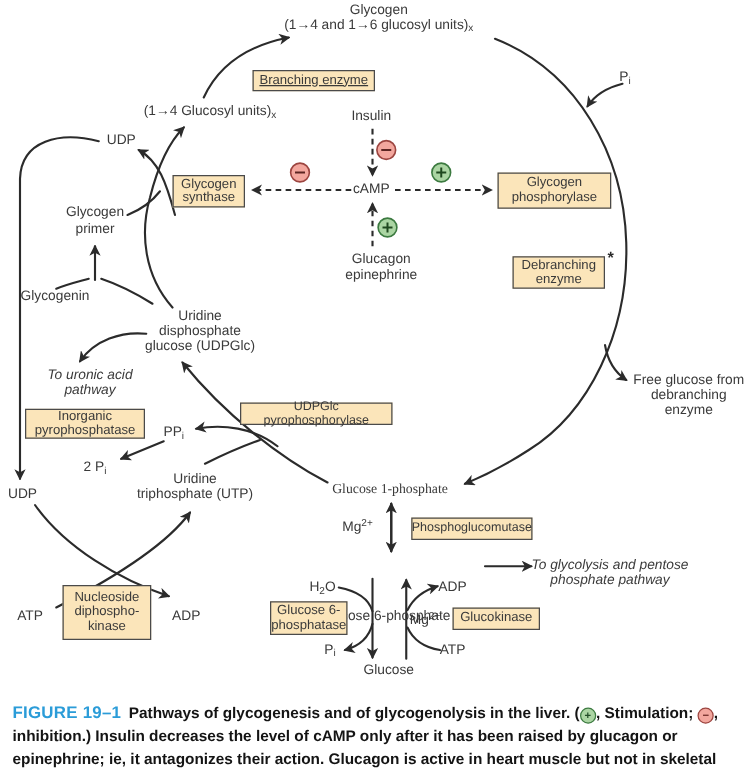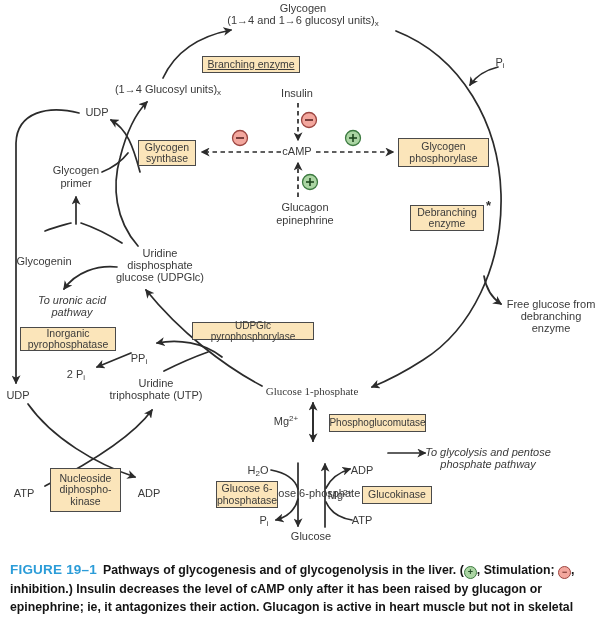--- a/index.html
+++ b/index.html
@@ -110,37 +110,37 @@
   <div class="lbl" style="left:97px;top:106px;"><span>UDP</span></div>
   <div class="lbl" style="left:297px;top:145px;"><span>cAMP</span></div>
   <div class="lbl" style="left:305px;top:201px;">
     <div class="line">Glucagon</div>
     <div class="line">epinephrine</div>
   </div>
   <div class="lbl" style="left:76px;top:164px;">
     <div class="line">Glycogen</div>
     <div class="line">primer</div>
   </div>
-  <div class="lbl" style="left:44px;top:231px;margin-top:24px;"><span>Glycogenin</span></div>
+  <div class="lbl" style="left:44px;top:231px;"><span>Glycogenin</span></div>
   <div class="lbl" style="left:500px;top:56px;"><span>P</span><sub>i</sub></div>
   <div class="lbl lh12" style="left:551px;top:298px;">
     <div class="line">Free glucose from</div>
     <div class="line">debranching</div>
     <div class="line">enzyme</div>
   </div>
   <div class="lbl lh12" style="left:160px;top:247px;">
     <div class="line">Uridine</div>
     <div class="line">disphosphate</div>
     <div class="line">glucose (UDPGlc)</div>
   </div>
   <div class="lbl lh12 italic" style="left:72px;top:294px;">
     <div class="line">To uronic acid</div>
     <div class="line">pathway</div>
   </div>
-  <div class="lbl" style="left:139px;top:352px;text-align:right;"><span>PP</span><sub>i</sub></div>
+  <div class="lbl" style="left:139px;top:340px;text-align:right;"><span>PP</span><sub>i</sub></div>
   <div class="lbl" style="left:76px;top:368px;"><span>2 P</span><sub>i</sub></div>
   <div class="lbl" style="left:18px;top:389px;"><span>UDP</span></div>
   <div class="lbl lh12" style="left:156px;top:377px;">
     <div class="line">Uridine</div>
     <div class="line">triphosphate (UTP)</div>
   </div>
   <div class="lbl" style="left:312px;top:385px;font-family:Liberation Serif, serif;"><span>Glucose 1-phosphate</span></div>
   <div class="lbl" style="left:286px;top:412px;"><span>Mg</span><sup>2+</sup></div>
   <div class="lbl" style="left:308px;top:459px;margin-top:28px;"><span>Glucose 6-phosphate</span></div>
   <div class="lbl lh12 italic" style="left:488px;top:446px;">

